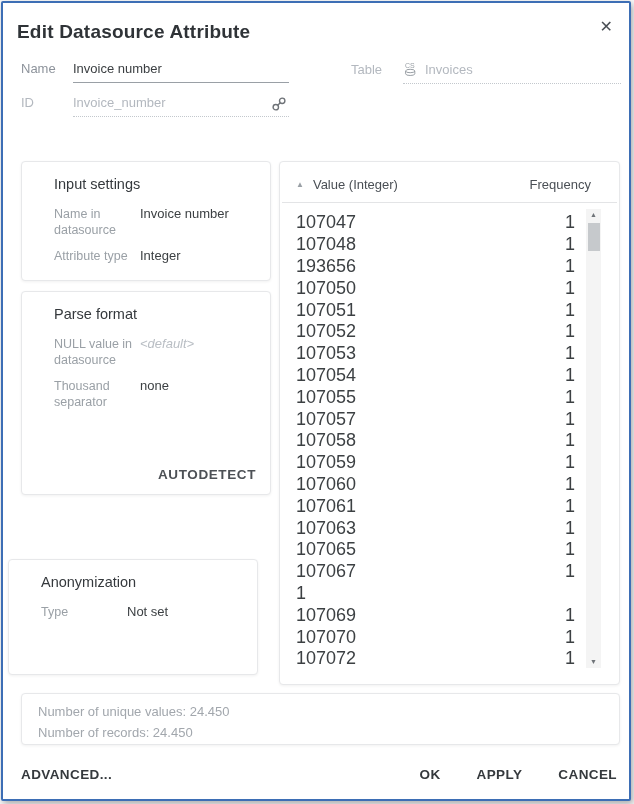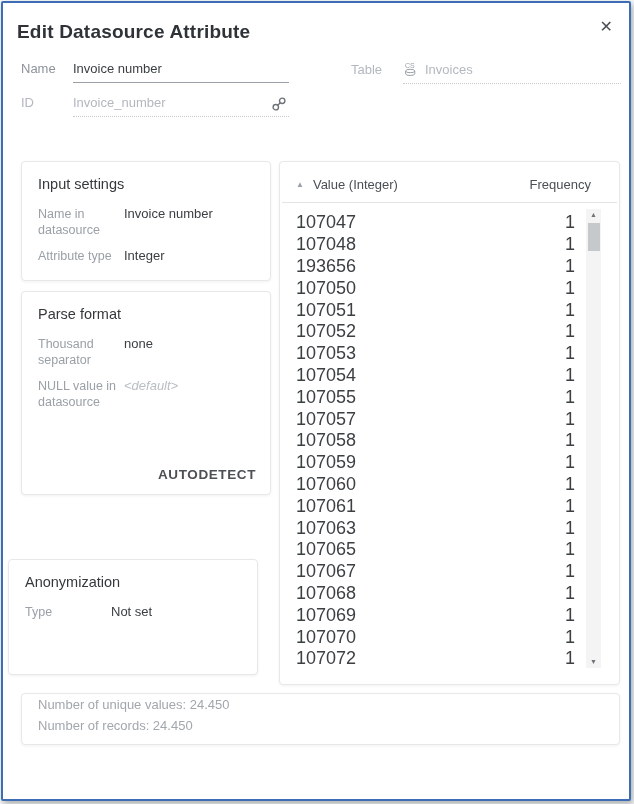--- a/index.html
+++ b/index.html
@@ -25,21 +25,21 @@
   .field.dotted { border-bottom: 1px dotted #c3c8cd; color: #b3b8bf; }
   .row-name  { left: 18px; top: 58px; width: 268px; }
   .row-table { left: 348px; top: 58px; width: 270px; }
   .row-id    { left: 18px; top: 92px; width: 268px; }
   .field .ds-icon { display: inline-block; vertical-align: -3px; margin-right: 7px; }
   .link-icon { position: absolute; right: 2px; bottom: 4px; }
 
   
   .card {
     background: #fff; border: 1px solid #e7e8ea; border-radius: 4px;
-    box-shadow: 0 1px 3px rgba(0,0,0,.06); padding: 14px 16px;
+    box-shadow: 0 1px 3px rgba(0,0,0,.06); padding: 14px 32px;
   }
   .card-input { left: 18px; top: 158px; width: 250px; height: 120px; }
   .card-parse { left: 18px; top: 288px; width: 250px; height: 204px; }
   .card-anon  { left: 5px; top: 556px; width: 250px; height: 116px; }
   .card-title { font-size: 14.5px; color: #35393d; margin-bottom: 14px; }
   .kv { display: flex; margin-bottom: 10px; }
   .kv-label { flex: 0 0 86px; font-size: 12.5px; line-height: 16px; color: #9aa0a6; }
   .kv-value { font-size: 13px; color: #3c4043; }
   .kv-value.placeholder { color: #b9bec4; font-style: italic; }
   .autodetect { position: absolute; right: 14px; bottom: 12px; font-size: 13.5px; font-weight: 600; color: #4d5156; letter-spacing: .6px; cursor: pointer; }
@@ -56,21 +56,21 @@
   .fcell { text-align: right; }
 
   
   .scrollbar { position: absolute; right: 18px; top: 47px; bottom: 16px; width: 15px; background: #f4f4f4; }
   .scroll-arrow { position: absolute; left: 0; width: 15px; height: 12px; text-align: center; font-size: 7px; color: #6f7378; line-height: 12px; cursor: pointer; }
   .scroll-arrow.up { top: 0; }
   .scroll-arrow.down { bottom: 0; }
   .scroll-thumb { position: absolute; left: 1.5px; top: 14px; width: 12px; height: 28px; background: #c6c9cc; cursor: grab; }
 
   
-  .summary { left: 18px; top: 690px; width: 599px; height: 52px; padding: 0 16px; font-size: 13px; color: #a2a7ad; line-height: 21px; }
+  .summary { left: 18px; top: 690px; width: 599px; height: 52px; padding: 7px 16px; font-size: 13px; color: #a2a7ad; line-height: 21px; }
 
   
   .footer { left: 18px; right: 16px; top: 764px; width: 596px; display: flex; align-items: center; }
   .text-btn { font-size: 13.5px; font-weight: 700; color: #35393d; letter-spacing: .4px; cursor: pointer; }
   .footer-spacer { flex: 1; }
   .footer .text-btn + .text-btn { margin-left: 36px; }
 
   svg { display: block; }
 </style>
 </head>
@@ -123,26 +123,26 @@
     </div>
     <div class="kv">
       <span class="kv-label">Attribute type</span>
       <span class="kv-value">Integer</span>
     </div>
   </div>
 
   <div class="abs card card-parse">
     <div class="card-title">Parse format</div>
     <div class="kv">
+      <span class="kv-label">NULL value in datasource</span>
+      <span class="kv-value placeholder">&lt;default&gt;</span>
+    </div>
+    <div class="kv">
       <span class="kv-label">Thousand separator</span>
       <span class="kv-value">none</span>
-    </div>
-    <div class="kv">
-      <span class="kv-label">NULL value in datasource</span>
-      <span class="kv-value placeholder">&lt;default&gt;</span>
     </div>
     <div class="autodetect">AUTODETECT</div>
   </div>
 
   <div class="abs card card-anon">
     <div class="card-title">Anonymization</div>
     <div class="kv">
       <span class="kv-label">Type</span>
       <span class="kv-value">Not set</span>
     </div>
@@ -218,21 +218,20 @@
         </div>
         <div class="vrow">
           <span class="vcell">107065</span>
           <span class="fcell">1</span>
         </div>
         <div class="vrow">
           <span class="vcell">107067</span>
           <span class="fcell">1</span>
         </div>
         <div class="vrow">
-          <span class="vcell">107068</span>
           <span class="fcell">1</span>
         </div>
         <div class="vrow">
           <span class="vcell">107069</span>
           <span class="fcell">1</span>
         </div>
         <div class="vrow">
           <span class="vcell">107070</span>
           <span class="fcell">1</span>
         </div>
@@ -246,14 +245,21 @@
       <div class="scroll-thumb"></div>
       <div class="scroll-arrow down">▼</div>
     </div>
   </div>
 
   <div class="abs card summary">
     <div>Number of unique values: 24.450</div>
     <div>Number of records: 24.450</div>
   </div>
 
+  <div class="abs footer">
+    <span class="text-btn">ADVANCED...</span>
+    <span class="footer-spacer"></span>
+    <span class="text-btn">OK</span>
+    <span class="text-btn">APPLY</span>
+    <span class="text-btn">CANCEL</span>
+  </div>
 
 </div>
 
 </body></html>

